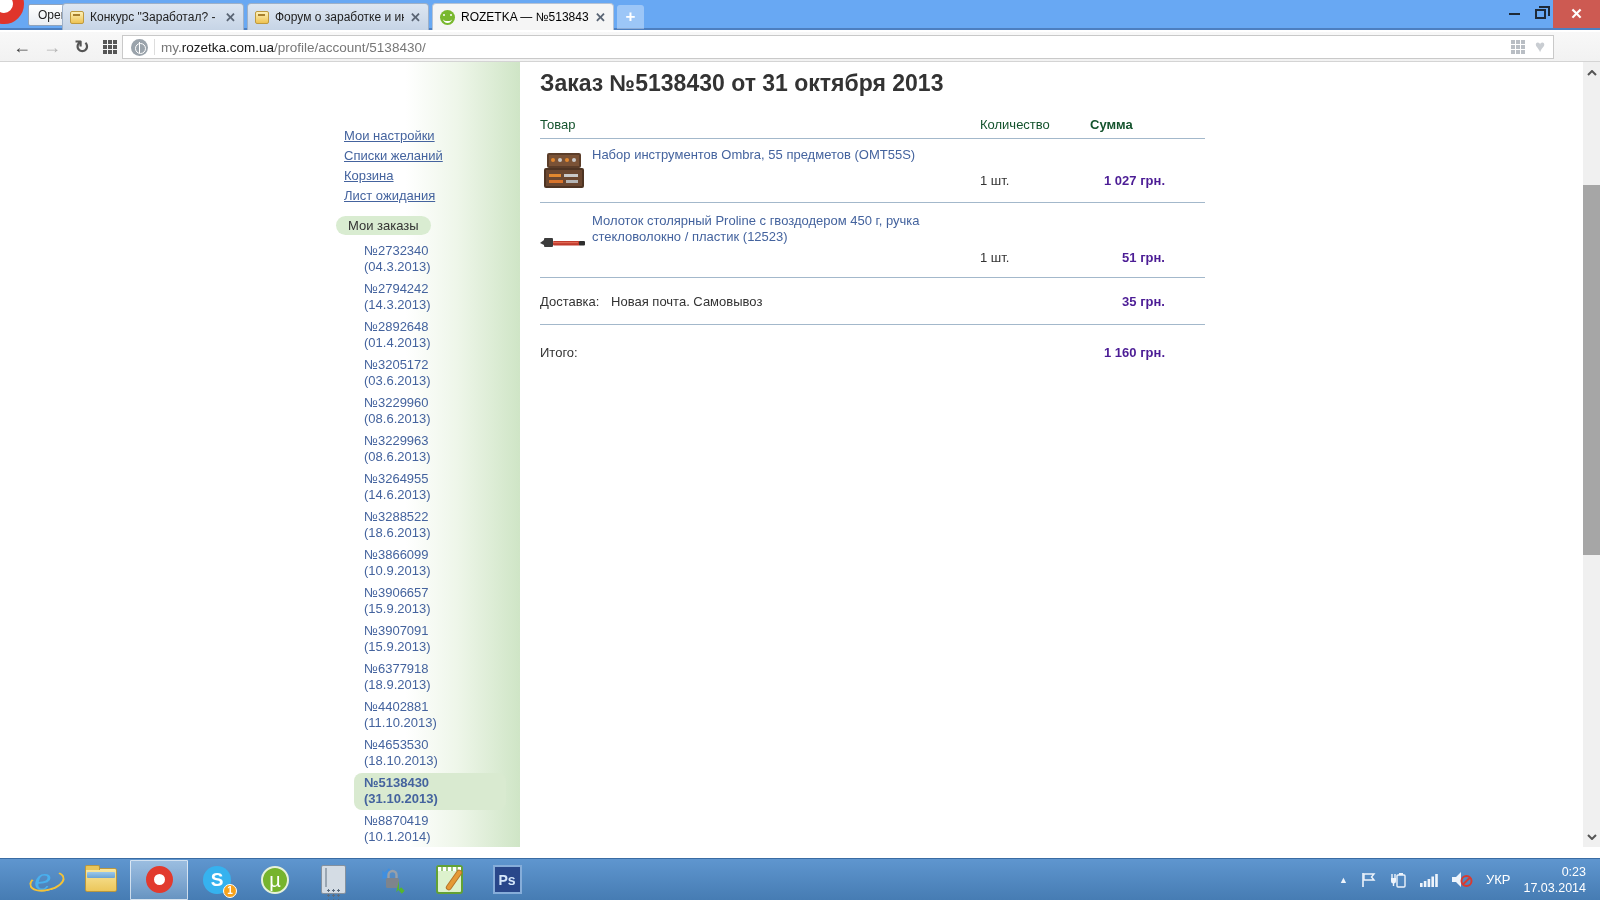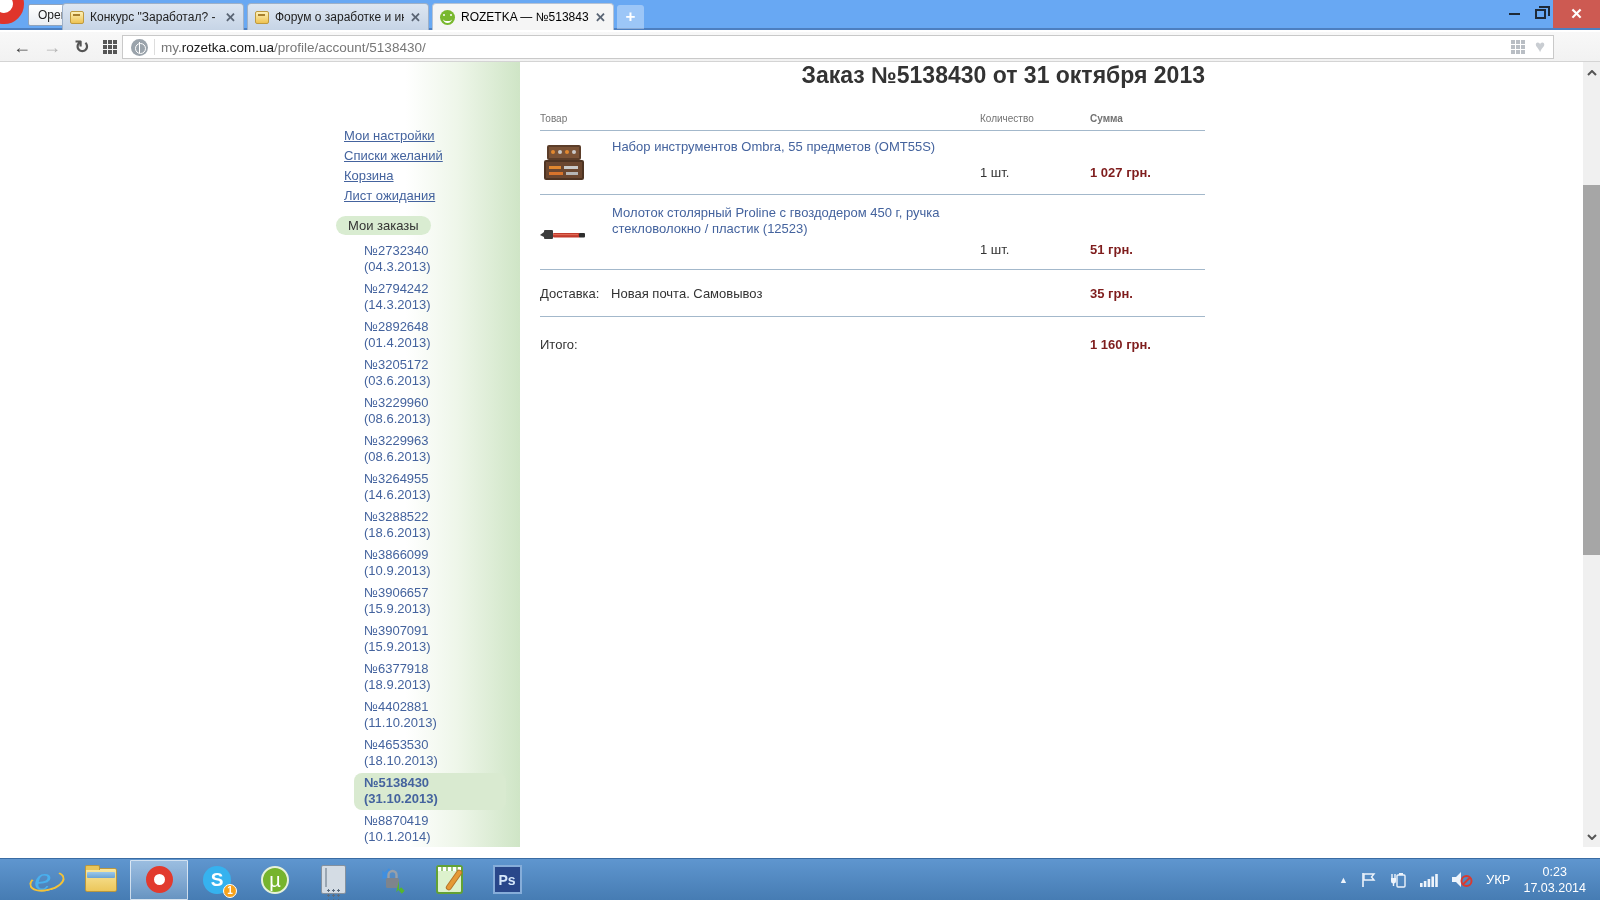--- a/index.html
+++ b/index.html
@@ -68,32 +68,32 @@
   .menu a { display:block; color:#44639e; text-decoration:underline; line-height:20px; padding-left:8px; }
   .orders-pill { display:inline-block; margin:10px 0 0 0; padding:2px 12px; background:#d9ecd1;
                  border-radius:11px; color:#333; }
   .orders { margin:6px 0 0 18px; list-style:none; }
   .order { width:152px; padding:2px 10px 3px; margin-bottom:1px; border-radius:8px;
            color:#44639e; line-height:16px; cursor:pointer; }
   .order.selected { background:#d9ead0;font-weight:bold; }
   .order span { display:block; }
 
   .main { position:absolute; left:540px; top:0; width:665px; }
-  .order-title { font-size:23px; color:#333;text-align:right; }
+  .order-title { margin-top:8px; font-size:23px; color:#333; }
   .trow { display:grid; grid-template-columns:440px 110px 75px 40px; border-bottom:1px solid #a3b8cb; }
-  .thead { margin-top:18px; height:24px; font-size:10px; color:#737373; align-items:end; padding-bottom:6px; }
+  .thead { margin-top:18px; height:24px; font-size:13px; color:#14532d; align-items:end; padding-bottom:6px; }
   .thead .sum-h { font-weight:bold; }
   .item-row1 { height:64px; }
   .item-row2 { height:75px; }
-  .prod-cell { display:flex; gap:24px; padding-top:8px; }
+  .prod-cell { display:flex; gap:4px; padding-top:8px; }
   .item-row2 .prod-cell { padding-top:10px; }
   .thumb-box { width:48px; flex:0 0 auto; display:flex; justify-content:center; }
   .prod-link { font-size:13px; color:#44639e; line-height:16px; max-width:330px; cursor:pointer; }
   .qty-cell { align-self:end; padding-bottom:14px; font-size:13px; color:#333; }
-  .sum-cell { align-self:end; padding-bottom:14px; font-size:13px; font-weight:bold; color:#7f1d1d; }
+  .sum-cell { align-self:end; padding-bottom:14px; font-size:13px; font-weight:bold; color:#4c1d95; text-align:right; }
   .deliv-row { height:47px; align-items:center; font-size:13px; color:#333; }
   .deliv-cell { grid-column:1 / span 2; }
   .deliv-cell .lbl { margin-right:8px; }
   .deliv-row .sum-cell, .total-row .sum-cell { align-self:center; padding-bottom:0; }
   .total-row { border-bottom:none; padding-top:20px; font-size:13px; color:#333; align-items:start; }
 
   
   .scrollbar { position:absolute; right:0; top:0; width:17px; height:785px; background:#f0f0f0; }
   .sb-arrow { position:absolute; left:0; width:17px; height:17px; display:flex; align-items:center; justify-content:center; }
   .sb-arrow svg { display:block; }
@@ -138,21 +138,21 @@
   .ic-npp::after { content:''; position:absolute; right:5px; top:2px; width:4px; height:22px; background:#e59a35;
                    border-radius:2px; transform:rotate(35deg); box-shadow:0 0 0 1px #b5762a; }
   .ic-ps { width:29px; height:29px; background:#29478a; border:2px solid #86add9; color:#d6e7fa;
            font-weight:bold; font-size:14px; display:flex; align-items:center; justify-content:center; }
   .ic-lock svg { display:block; }
 
   .tb-tray { margin-left:auto; display:flex; align-items:center; gap:13px; padding-right:14px; color:#fff; }
   .tray-caret { font-size:9px; color:#eef4fb; }
   .tray-ic svg { display:block; }
   .tray-lang { font-size:13px; color:#fff; }
-  .tray-clock { text-align:center; font-size:12.5px; line-height:16px; color:#fff; }
+  .tray-clock { text-align:right; font-size:12.5px; line-height:16px; color:#fff; }
 </style>
 </head>
 <body>
 
 <div class="screen">
 
   <div class="titlebar">
     <div class="opera-o"></div>
     <div class="opera-btn">Opera</div>
     <div class="tabs">

